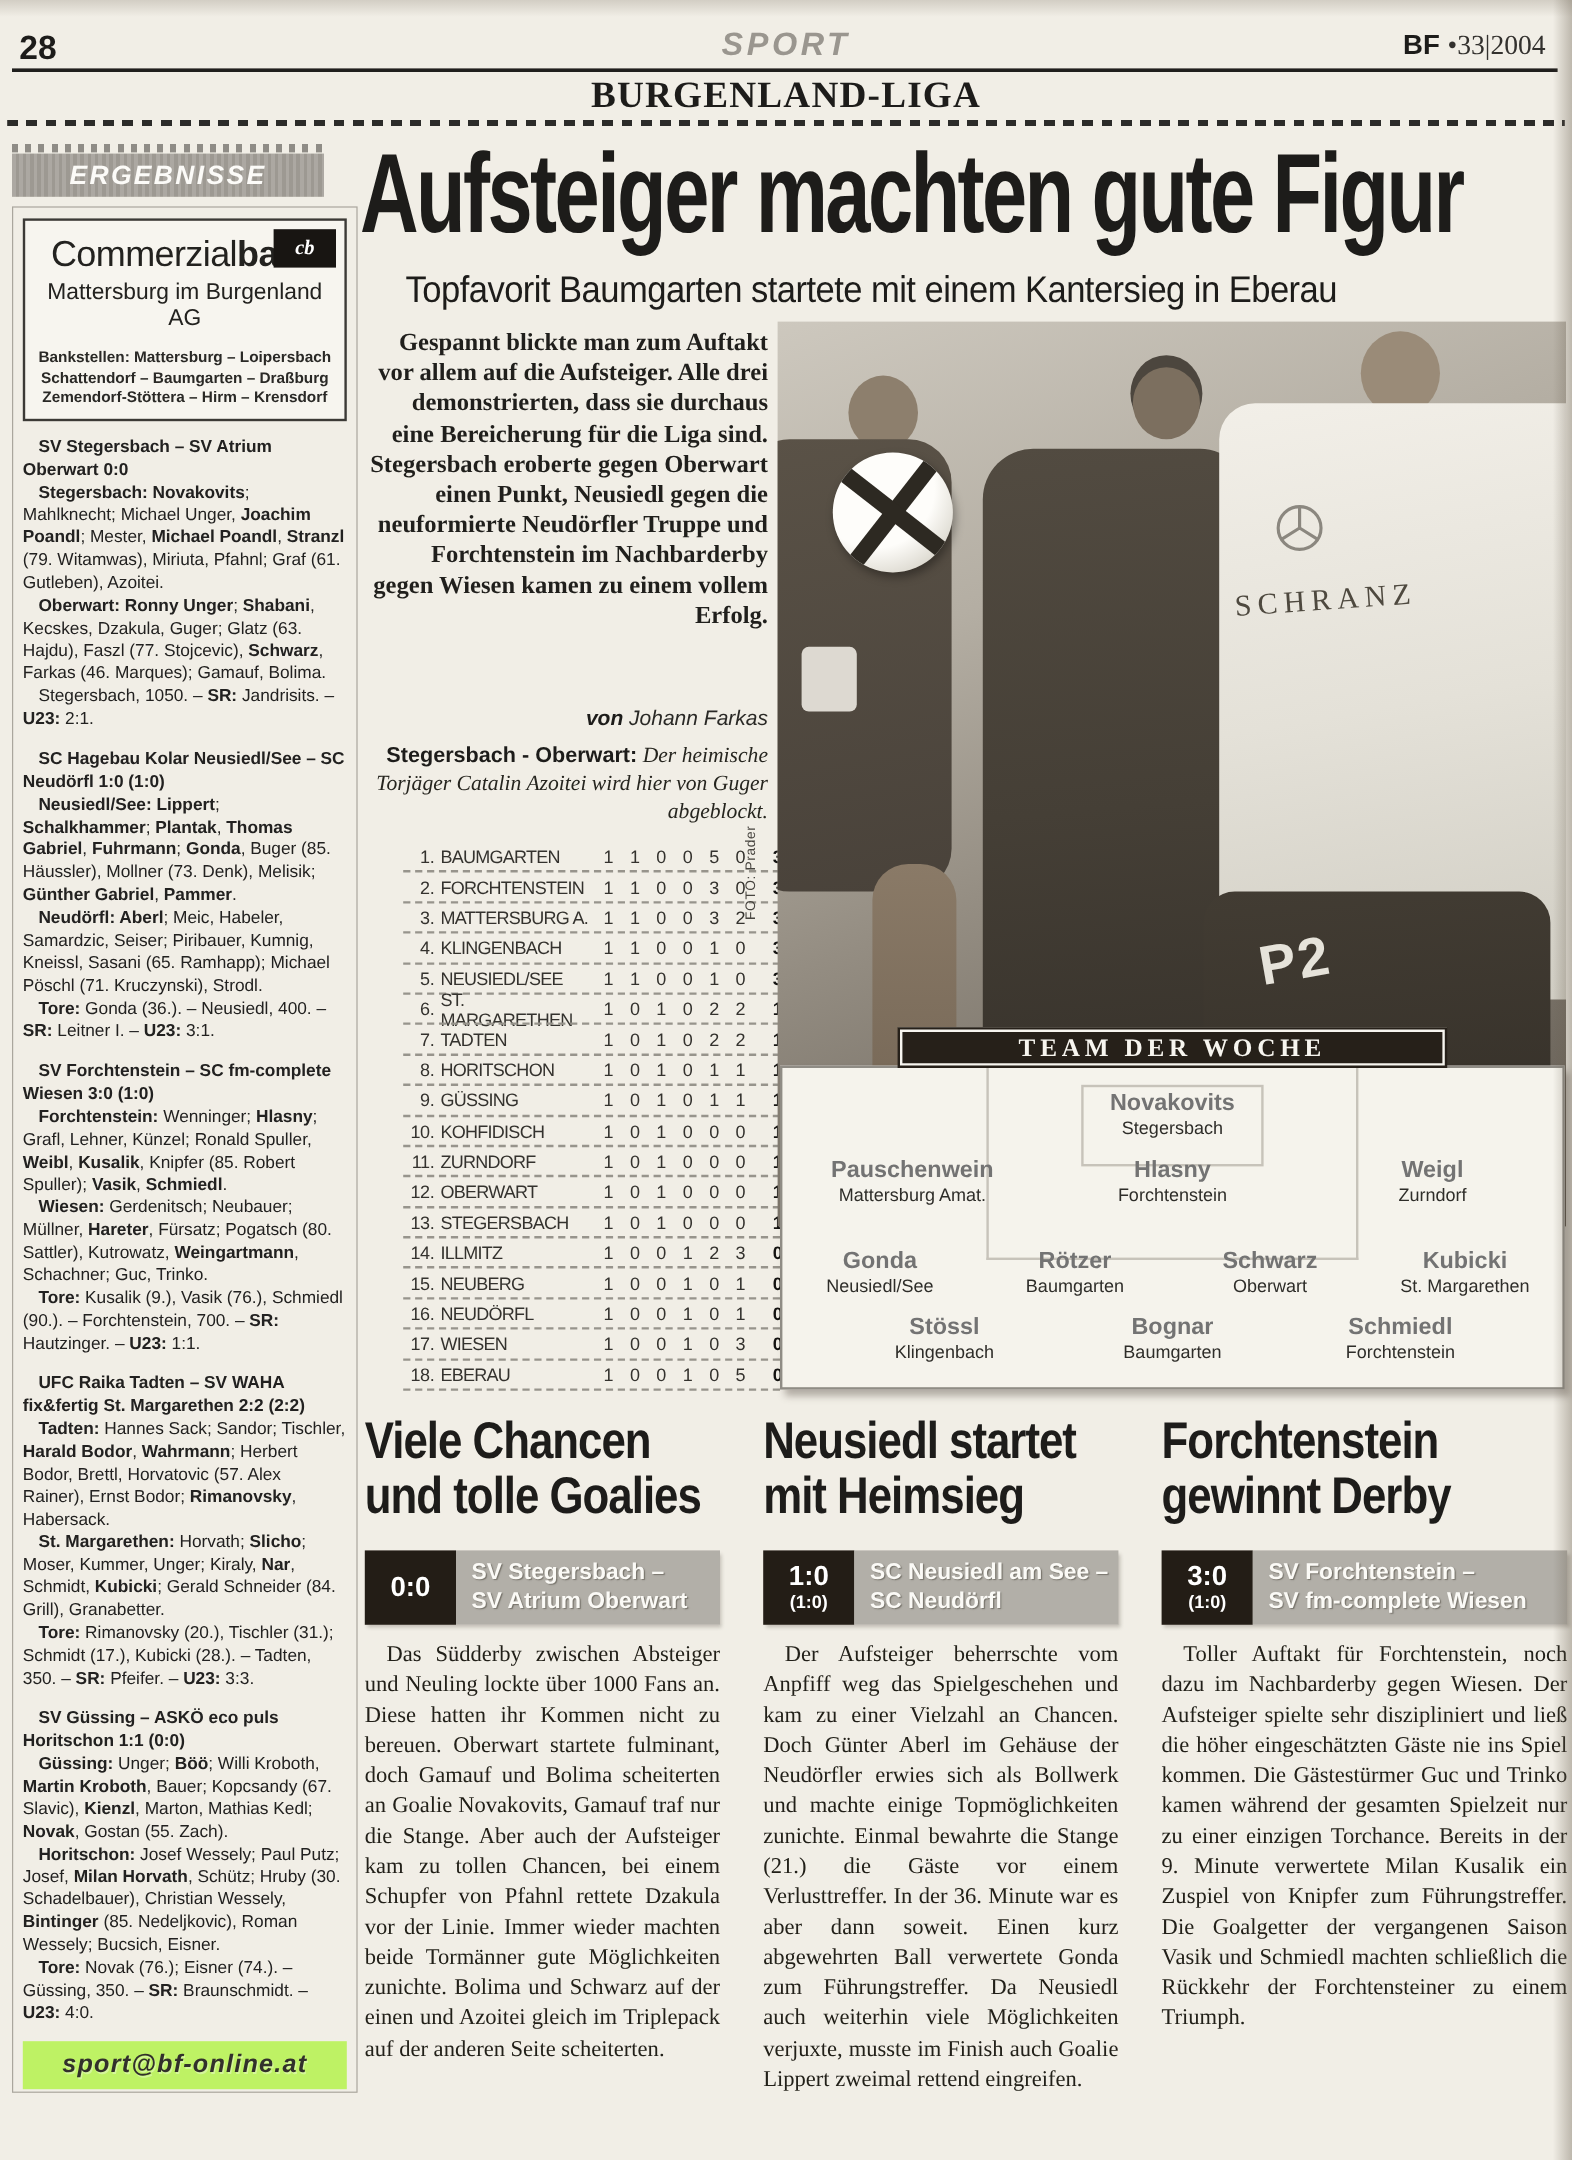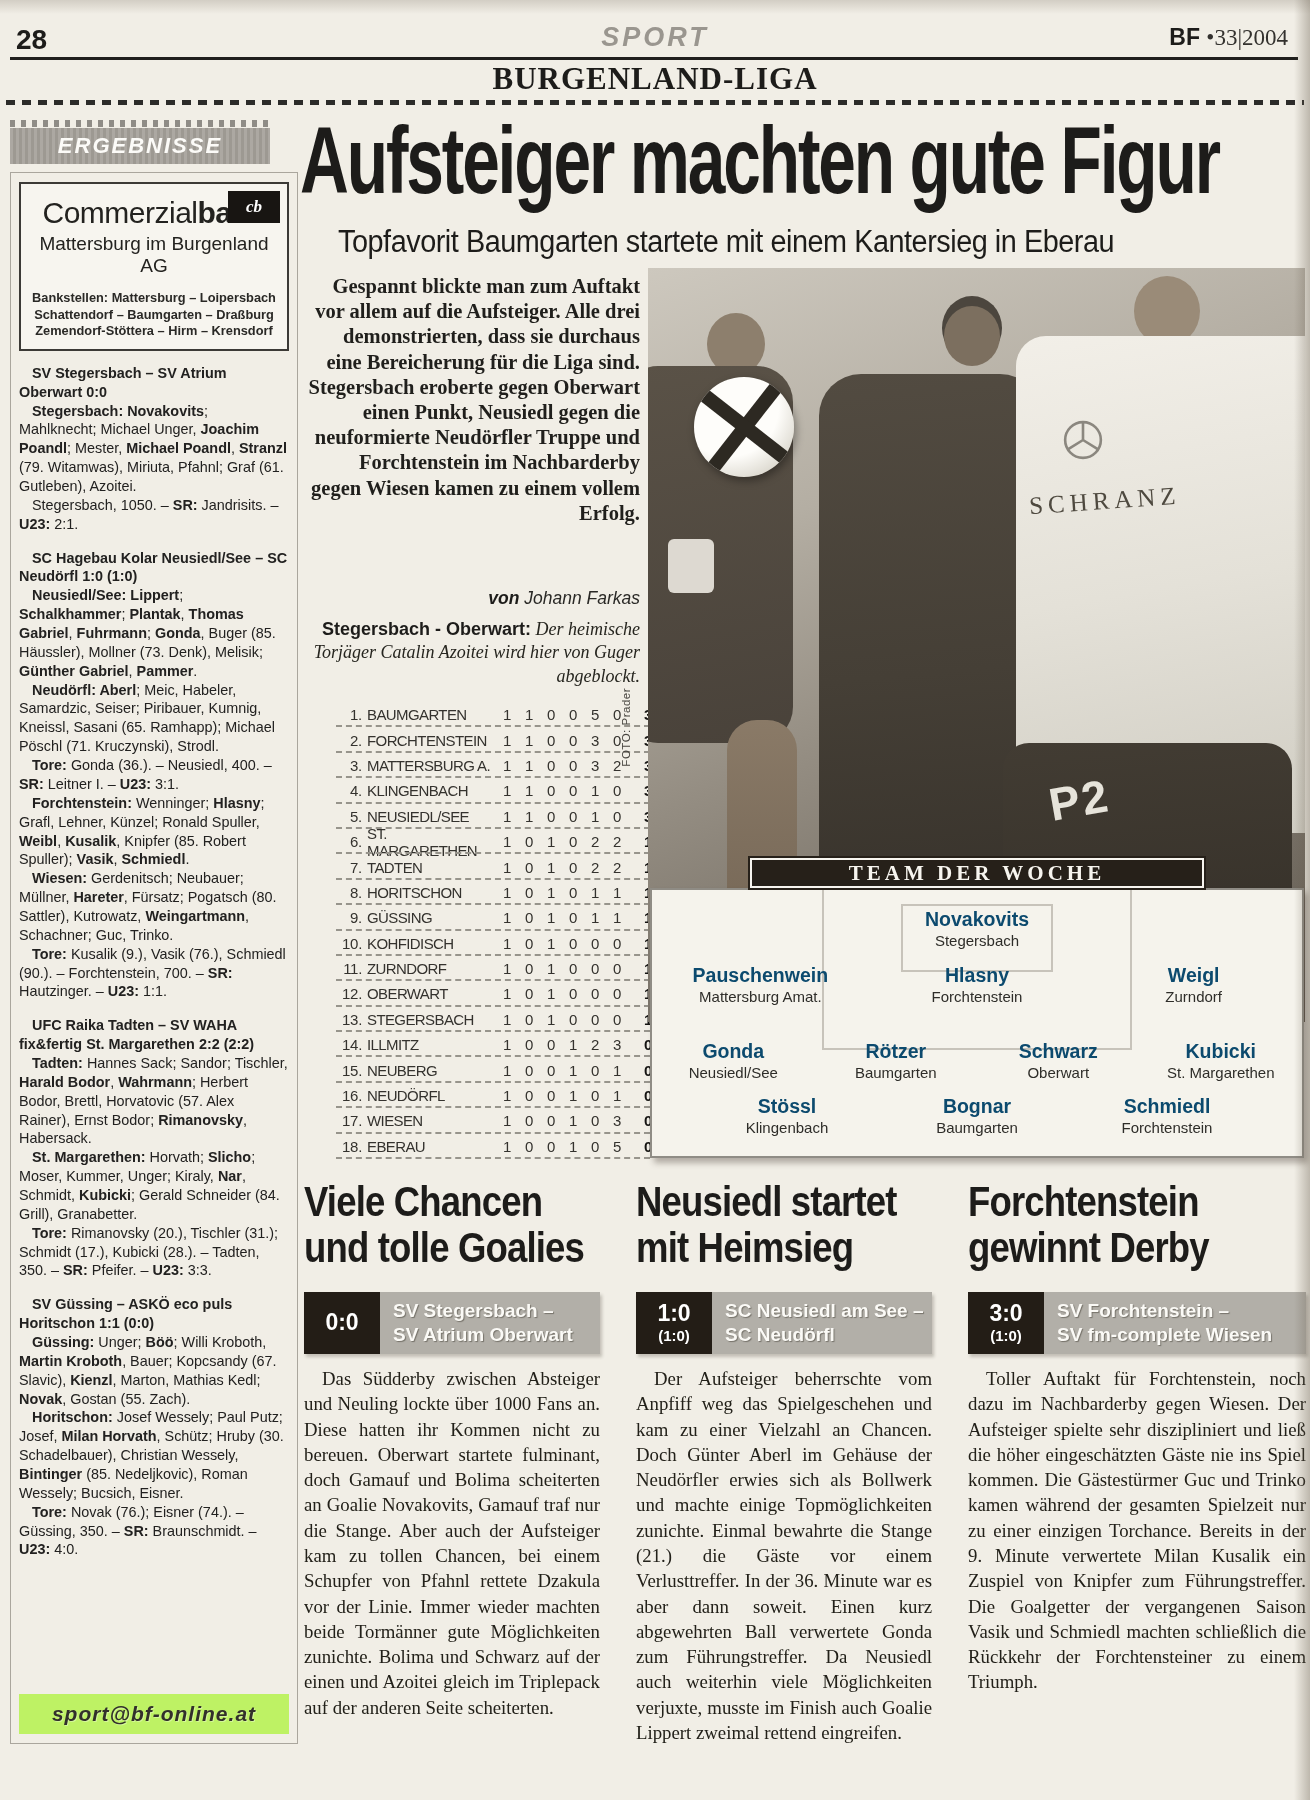--- a/index.html
+++ b/index.html
@@ -126,21 +126,21 @@
   .keeperbox{position:absolute;left:50%;top:14px;transform:translateX(-50%);width:148px;height:64px;
         border:2px solid #c7c3ba;}
   .twrow{position:absolute;left:0;right:0;display:flex;text-align:center;}
   .twr1{top:18px;justify-content:center;}
   .twr2{top:74px;}
   .twr2 .twcell{flex:1;}
   .twr3{top:150px;}
   .twr3 .twcell{flex:1;}
   .twr4{top:205px;left:40px;right:40px;}
   .twr4 .twcell{flex:1;}
-  .twn{font-weight:bold;font-size:19.5px;color:#0c4a6e;}
+  .twn{font-weight:bold;font-size:19.5px;color:#737373;}
   .twc{font-size:15px;color:#2e2d29;margin-top:1px;}
 
   
   .bottom{position:absolute;left:304px;top:1178px;width:1002px;display:grid;
         grid-template-columns:296px 296px 338px;column-gap:36px;}
   .art-headline span{display:inline-block;white-space:pre;transform:scaleX(.85);
         transform-origin:0 0;font-weight:700;font-size:43px;line-height:46px;letter-spacing:-1px;}
   .art-headline{height:100px;}
   .score-row{display:flex;height:62px;margin:14px 0 12px;box-shadow:2px 3px 3px rgba(60,50,40,.25);}
   .score-cell{width:76px;flex:none;background:#231d16;color:#fff;display:flex;flex-direction:column;
@@ -179,29 +179,31 @@
         <div class="ad-small">
           <div>Bankstellen: Mattersburg – Loipersbach</div>
           <div>Schattendorf – Baumgarten – Draßburg</div>
           <div>Zemendorf-Stöttera – Hirm – Krensdorf</div>
         </div>
       </div>
       <div class="results">
         <div class="match">
           <div class="match-title">SV Stegersbach – SV Atrium Oberwart 0:0</div>
           <p class="res"><span class="b">Stegersbach: Novakovits</span><span>; Mahlknecht; Michael Unger, </span><span class="b">Joachim Poandl</span><span>; Mester, </span><span class="b">Michael Poandl</span><span>, </span><span class="b">Stranzl</span><span> (79. Witamwas), Miriuta, Pfahnl; Graf (61. Gutleben), Azoitei.</span></p>
+          <p class="res"><span class="b">Oberwart: Ronny Unger</span><span>; </span><span class="b">Shabani</span><span>, Kecskes, Dzakula, Guger; Glatz (63. Hajdu), Faszl (77. Stojcevic), </span><span class="b">Schwarz</span><span>, Farkas (46. Marques); Gamauf, Bolima.</span></p>
           <p class="res"><span>Stegersbach, 1050. – </span><span class="b">SR:</span><span> Jandrisits. – </span><span class="b">U23:</span><span> 2:1.</span></p>
         </div>
         <div class="match">
           <div class="match-title">SC Hagebau Kolar Neusiedl/See – SC Neudörfl 1:0 (1:0)</div>
           <p class="res"><span class="b">Neusiedl/See: Lippert</span><span>; </span><span class="b">Schalkhammer</span><span>; </span><span class="b">Plantak</span><span>, </span><span class="b">Thomas Gabriel</span><span>, </span><span class="b">Fuhrmann</span><span>; </span><span class="b">Gonda</span><span>, Buger (85. Häussler), Mollner (73. Denk), Melisik; </span><span class="b">Günther Gabriel</span><span>, </span><span class="b">Pammer</span><span>.</span></p>
           <p class="res"><span class="b">Neudörfl: Aberl</span><span>; Meic, Habeler, Samardzic, Seiser; Piribauer, Kumnig, Kneissl, Sasani (65. Ramhapp); Michael Pöschl (71. Kruczynski), Strodl.</span></p>
           <p class="res"><span class="b">Tore:</span><span> Gonda (36.). – Neusiedl, 400. – </span><span class="b">SR:</span><span> Leitner I. – </span><span class="b">U23:</span><span> 3:1.</span></p>
         </div>
         <div class="match">
+          <div class="match-title">SV Forchtenstein – SC fm-complete Wiesen 3:0 (1:0)</div>
           <p class="res"><span class="b">Forchtenstein:</span><span> Wenninger; </span><span class="b">Hlasny</span><span>; Grafl, Lehner, Künzel; Ronald Spuller, </span><span class="b">Weibl</span><span>, </span><span class="b">Kusalik</span><span>, Knipfer (85. Robert Spuller); </span><span class="b">Vasik</span><span>, </span><span class="b">Schmiedl</span><span>.</span></p>
           <p class="res"><span class="b">Wiesen:</span><span> Gerdenitsch; Neubauer; Müllner, </span><span class="b">Hareter</span><span>, Fürsatz; Pogatsch (80. Sattler), Kutrowatz, </span><span class="b">Weingartmann</span><span>, Schachner; Guc, Trinko.</span></p>
           <p class="res"><span class="b">Tore:</span><span> Kusalik (9.), Vasik (76.), Schmiedl (90.). – Forchtenstein, 700. – </span><span class="b">SR:</span><span> Hautzinger. – </span><span class="b">U23:</span><span> 1:1.</span></p>
         </div>
         <div class="match">
           <div class="match-title">UFC Raika Tadten – SV WAHA fix&amp;fertig St. Margarethen 2:2 (2:2)</div>
           <p class="res"><span class="b">Tadten:</span><span> Hannes Sack; Sandor; Tischler, </span><span class="b">Harald Bodor</span><span>, </span><span class="b">Wahrmann</span><span>; Herbert Bodor, Brettl, Horvatovic (57. Alex Rainer), Ernst Bodor; </span><span class="b">Rimanovsky</span><span>, Habersack.</span></p>
           <p class="res"><span class="b">St. Margarethen:</span><span> Horvath; </span><span class="b">Slicho</span><span>; Moser, Kummer, Unger; Kiraly, </span><span class="b">Nar</span><span>, Schmidt, </span><span class="b">Kubicki</span><span>; Gerald Schneider (84. Grill), Granabetter.</span></p>
           <p class="res"><span class="b">Tore:</span><span> Rimanovsky (20.), Tischler (31.); Schmidt (17.), Kubicki (28.). – Tadten, 350. – </span><span class="b">SR:</span><span> Pfeifer. – </span><span class="b">U23:</span><span> 3:3.</span></p>
         </div>

